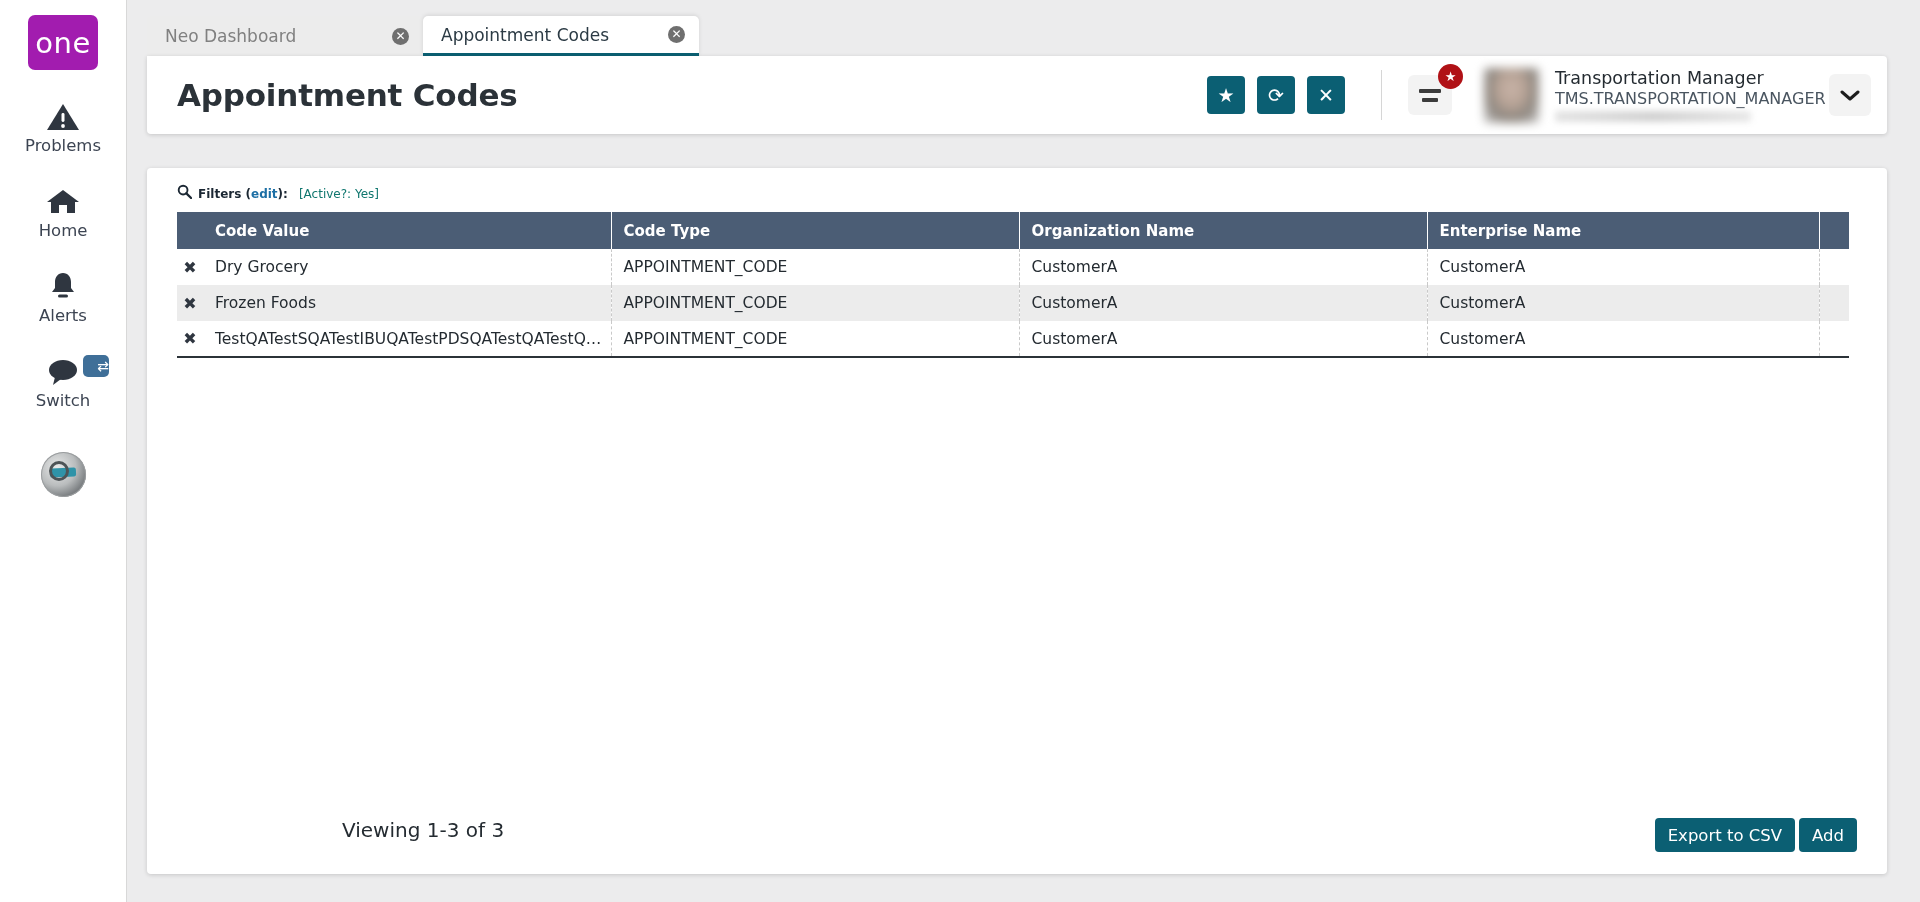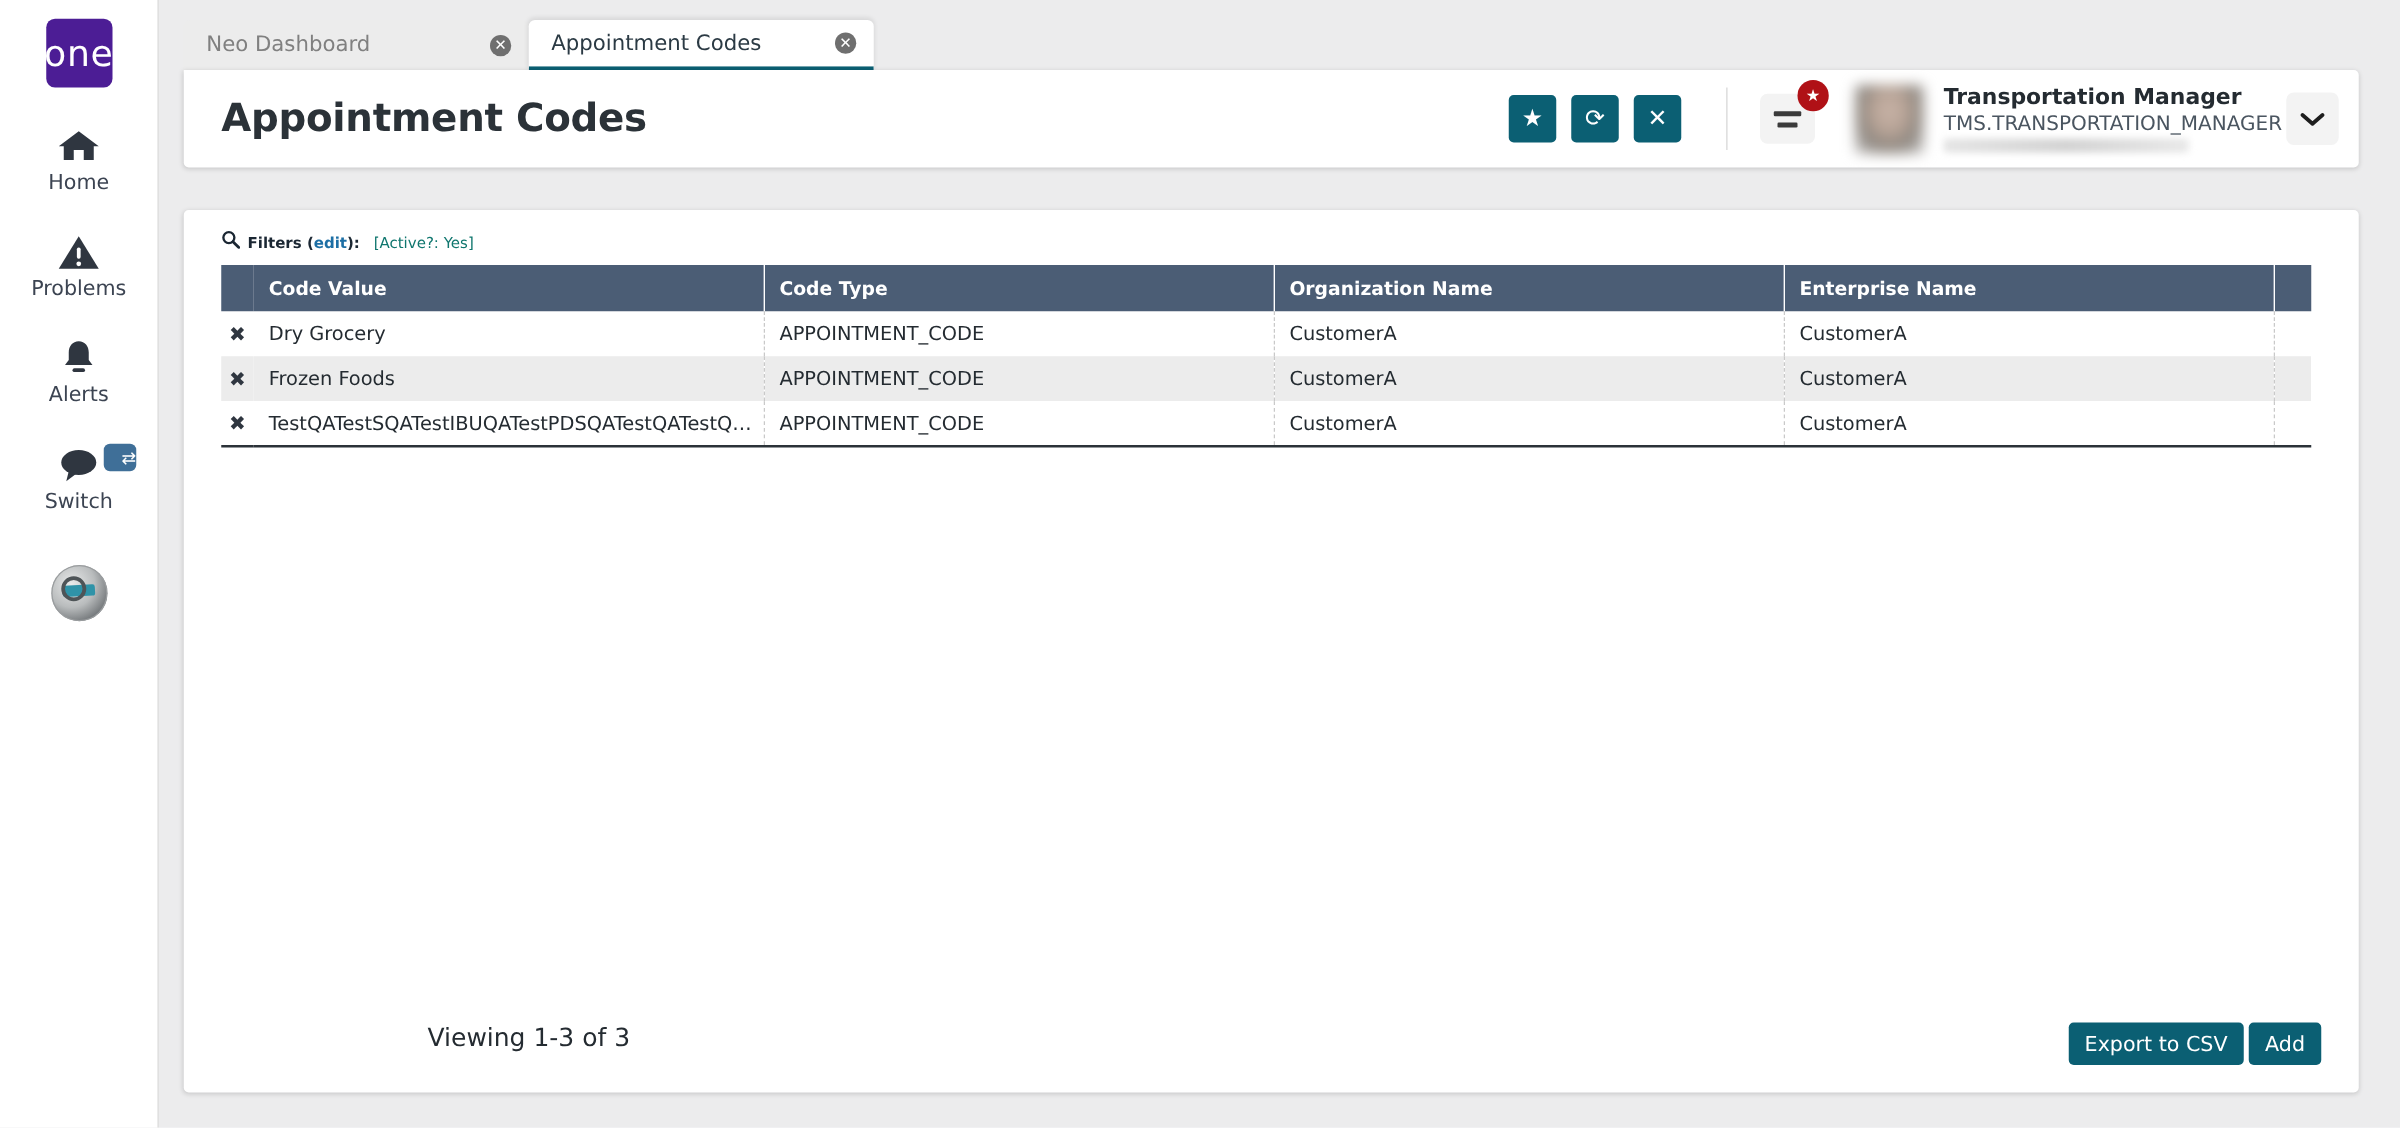--- a/index.html
+++ b/index.html
@@ -12,22 +12,22 @@
 
   
   #left-rail {
     position: absolute; left: 0; top: 0;
     width: 127px; height: 902px;
     background: #ffffff;
     border-right: 1px solid #d8d8d8;
     display: flex; flex-direction: column; align-items: center;
   }
   .brand-logo {
-    width: 53px; height: 55px; margin-top: 15px;
-    background: #4c1d95; border-radius: 7px;
+    width: 70px; height: 55px; margin-top: 15px;
+    background: #a21caf; border-radius: 7px;
     display: flex; align-items: center; justify-content: center;
   }
   .brand-logo span {
     color: #fff; font-size: 29px; font-weight: 400;
     letter-spacing: .5px; font-family: "DejaVu Sans", sans-serif;
   }
   .rail-item {
     width: 100%; margin-top: 26px;
     display: flex; flex-direction: column; align-items: center;
     position: relative; cursor: pointer;
@@ -124,21 +124,21 @@
     display: flex; align-items: center; justify-content: center;
     font-size: 13px;
   }
   .user-avatar {
     width: 55px; height: 55px; margin-left: 32px; border-radius: 2px;
     background: radial-gradient(ellipse at 50% 38%, #c9b4a8 0%, #b7a396 35%, #8e8780 62%, #cfcfcf 100%);
     filter: blur(5px);
   }
   .user-meta { margin-left: 16px; width: 268px; }
   .user-name {
-    font-size: 17.5px; font-weight: bold; color: #242b31;
+    font-size: 17.5px; font-weight: normal; color: #242b31;
     font-family: "DejaVu Sans", sans-serif;
   }
   .user-login {
     font-size: 16px; color: #4a5560; margin-top: 1px;
     font-family: "DejaVu Sans", sans-serif;
   }
   .user-blur {
     height: 11px; width: 196px; margin-top: 3px;
     background: linear-gradient(90deg,#e4e4e4,#d2d2d2,#e8e8e8);
     filter: blur(3px); border-radius: 2px;
@@ -213,35 +213,35 @@
 <div id="left-rail">
 
   <div class="brand-logo">
     <span>one</span>
   </div>
 
 
   <div class="rail-item">
     <div class="ic">
       <svg width="34" height="30" viewBox="0 0 34 30">
-          <path d="M17 3 L33 15 L29 15 L29 26 L21 26 L21 18 L13 18 L13 26 L5 26 L5 15 L1 15 Z" fill="#2f3640"></path>
-        </svg>
-    </div>
-    <div class="lbl">Home</div>
+          <path d="M17 2 L33 28 L1 28 Z" fill="#2f3640"></path>
+          <rect x="15.5" y="11" width="3" height="9" rx="1.4" fill="#fff"></rect>
+          <circle cx="17" cy="24" r="1.9" fill="#fff"></circle>
+        </svg>
+    </div>
+    <div class="lbl">Problems</div>
   </div>
 
   <div class="rail-item">
     <div class="ic">
       <svg width="34" height="30" viewBox="0 0 34 30">
-          <path d="M17 2 L33 28 L1 28 Z" fill="#2f3640"></path>
-          <rect x="15.5" y="11" width="3" height="9" rx="1.4" fill="#fff"></rect>
-          <circle cx="17" cy="24" r="1.9" fill="#fff"></circle>
-        </svg>
-    </div>
-    <div class="lbl">Problems</div>
+          <path d="M17 3 L33 15 L29 15 L29 26 L21 26 L21 18 L13 18 L13 26 L5 26 L5 15 L1 15 Z" fill="#2f3640"></path>
+        </svg>
+    </div>
+    <div class="lbl">Home</div>
   </div>
 
   <div class="rail-item">
     <div class="ic">
       <svg width="32" height="32" viewBox="0 0 32 32">
           <path d="M16 3 C11 3 8 7 8 12 v6 l-3 4 h22 l-3 -4 v-6 c0 -5 -3 -9 -8 -9 z" fill="#2f3640"></path>
           <rect x="11" y="24.6" width="10" height="3" rx="1.5" fill="#2f3640"></rect>
         </svg>
     </div>
     <div class="lbl">Alerts</div>

